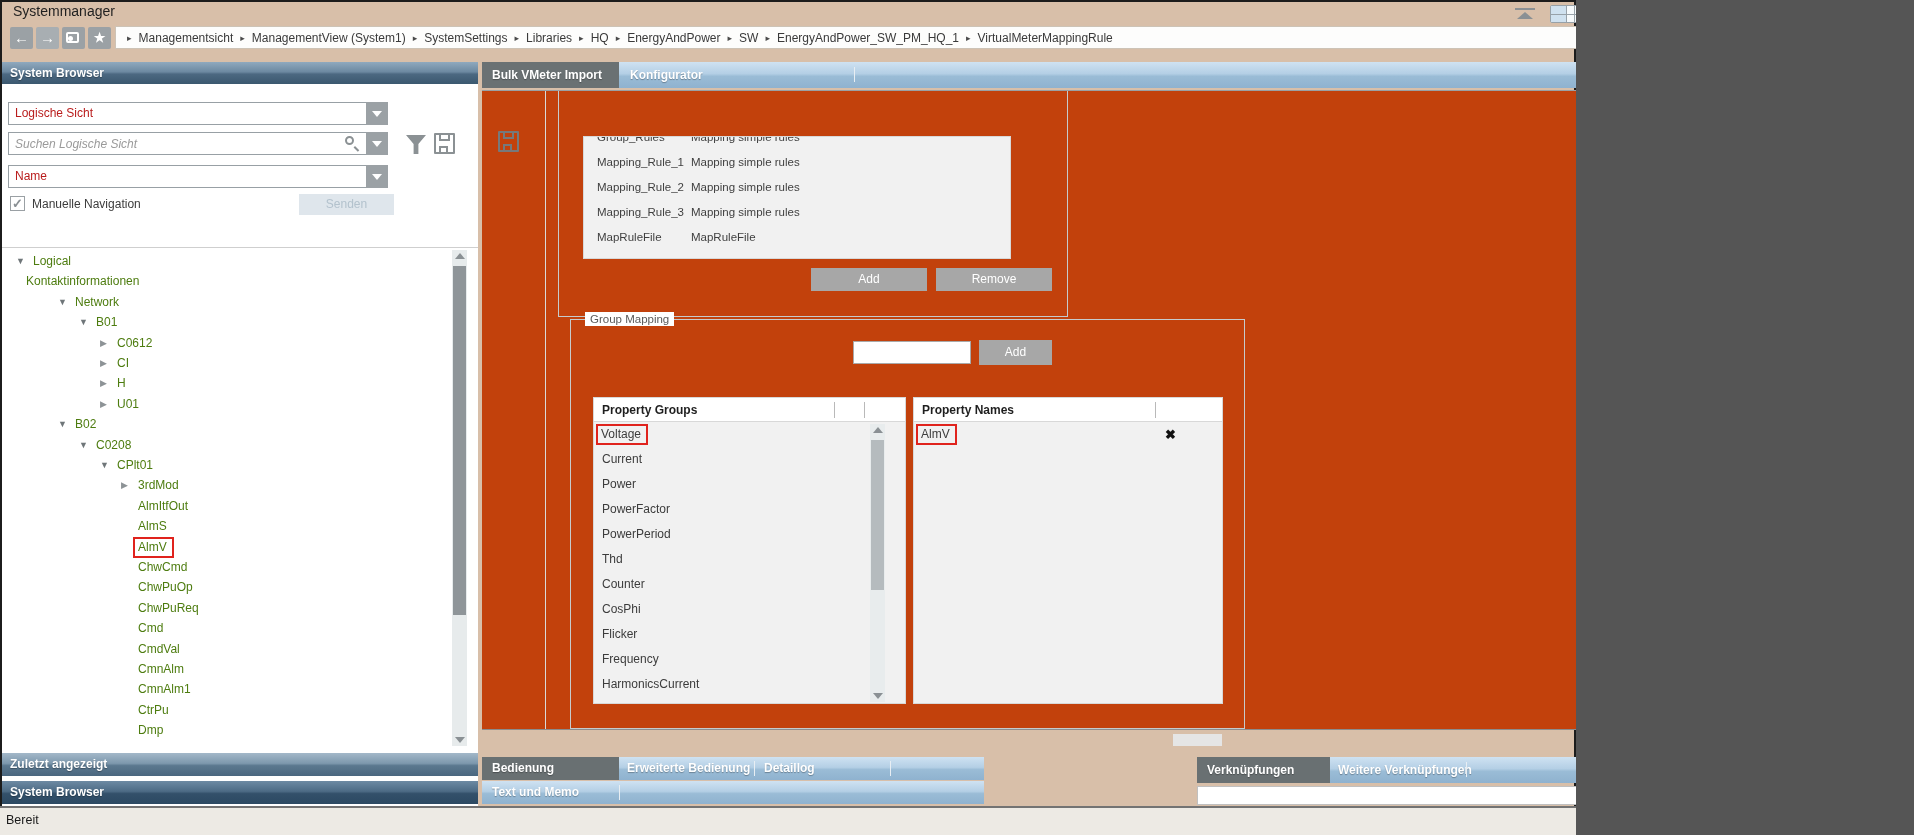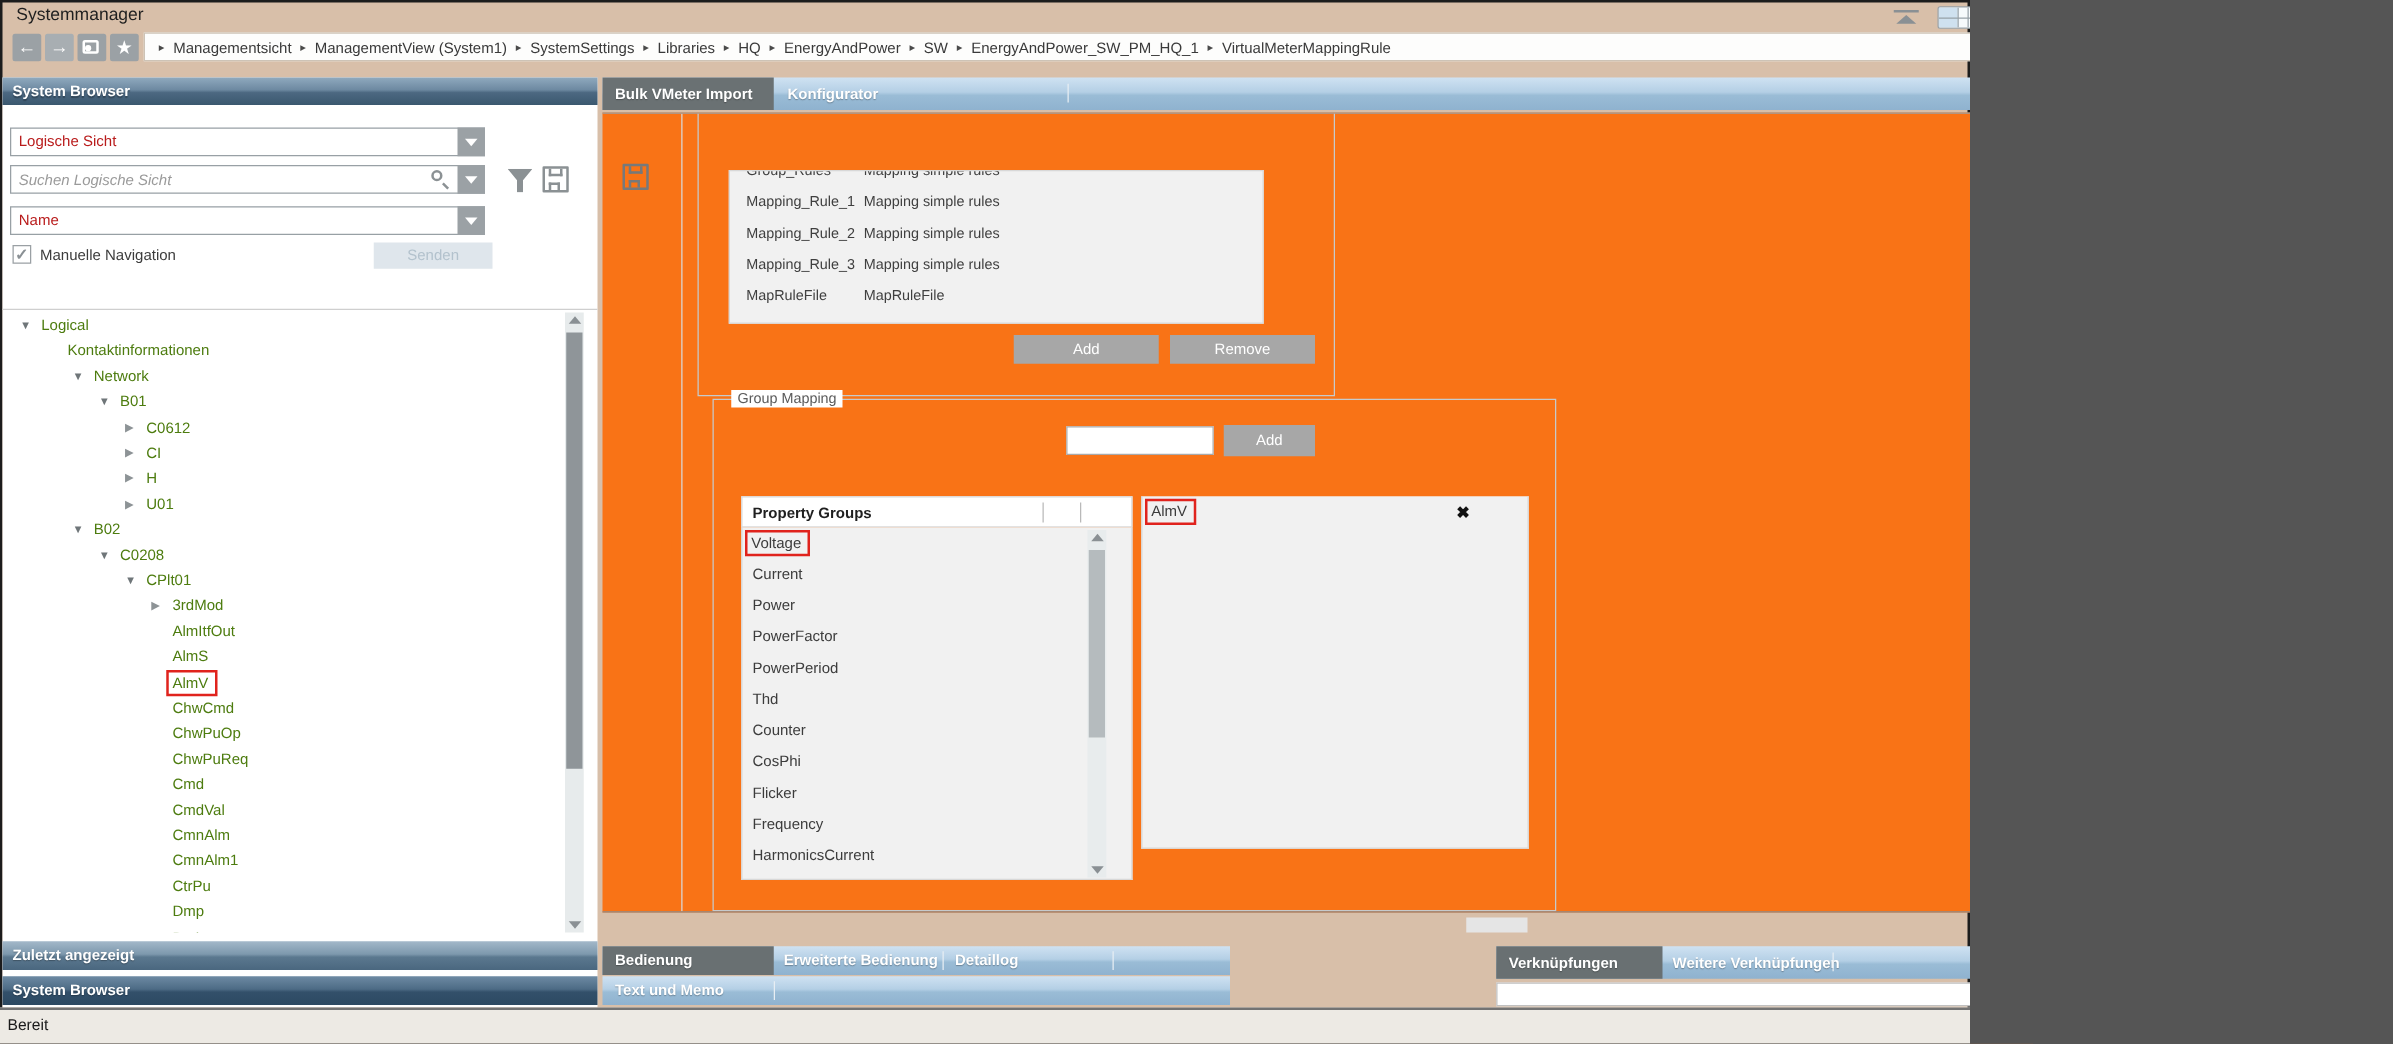--- a/index.html
+++ b/index.html
@@ -76,21 +76,21 @@
   .tree-thumb{position:absolute;left:1px;top:16px;width:13px;height:349px;background:#8f9599;}
   .sb-bar{left:0;width:476px;height:23px;line-height:23px;padding-left:8px;}
 
   
   .main{left:482px;top:62px;width:1416px;height:744px;}
   .tabbar{left:0;top:0;width:1241px;height:26px;}
   .mtab{position:absolute;top:0;height:26px;line-height:26px;padding-left:10px;cursor:default;}
   .mtab.active{background:#6a7173;}
   .vdiv{position:absolute;top:5px;width:1px;height:15px;background:#e8eef3;}
   .config-btn{left:1251px;top:2px;width:159px;height:25px;background:#d8bfa9;border:1px solid #4a4a4a;font-weight:bold;font-size:12.5px;color:#101010;text-align:center;line-height:23px;cursor:default;}
-  .content{left:0;top:28px;width:1416px;height:640px;background:#f97316;border-top:1px solid #9aa0a4;border-bottom:1px solid #8c8c8c;overflow:hidden;}
+  .content{left:0;top:28px;width:1416px;height:640px;background:#c2410c;border-top:1px solid #9aa0a4;border-bottom:1px solid #8c8c8c;overflow:hidden;}
   .gutter-line{left:63px;top:0;width:1px;height:100%;background:#d9d9d9;}
   .save-main{left:16px;top:40px;}
   .box{border:1px solid #c6cacc;}
   .rules-box{left:76px;top:-18px;width:510px;height:244px;}
   .rules-table{left:100px;top:44px;width:428px;height:123px;background:#f1f1f1;border:1px solid #d8d8d8;overflow:hidden;}
   .trows{position:absolute;left:0;top:-12px;width:100%;}
   .trow{position:relative;height:25px;line-height:25px;font-size:11.5px;color:#3f3f3f;}
   .trow .tn{position:absolute;left:13px;}
   .trow .td{position:absolute;left:107px;}
   .gbtn{background:#a7a7a7;color:#fff;font-size:12px;text-align:center;line-height:23px;cursor:default;}
@@ -224,21 +224,21 @@
       </div>
     <div class="abs combo" style="top:103px">
       <span>Name</span><span class="dd"></span>
     </div>
     <div class="abs checkbox">✓</div>
     <div class="abs manual-lbl">Manuelle Navigation</div>
     <div class="abs senden">Senden</div>
     <div class="abs sb-sep"></div>
     <div class="abs tree">
         <div class="tree-row" style="top:0.0px;padding-left:14px"><span class="tw open">▼</span><span class="tl">Logical</span></div>
-        <div class="tree-row" style="top:20.4px;padding-left:52px"><span class="tl">Kontaktinformationen</span></div>
+        <div class="tree-row" style="top:20.4px;padding-left:24px"><span class="tl">Kontaktinformationen</span></div>
         <div class="tree-row" style="top:40.8px;padding-left:56px"><span class="tw open">▼</span><span class="tl">Network</span></div>
         <div class="tree-row" style="top:61.2px;padding-left:77px"><span class="tw open">▼</span><span class="tl">B01</span></div>
         <div class="tree-row" style="top:81.6px;padding-left:98px"><span class="tw closed">▶</span><span class="tl">C0612</span></div>
         <div class="tree-row" style="top:102.0px;padding-left:98px"><span class="tw closed">▶</span><span class="tl">CI</span></div>
         <div class="tree-row" style="top:122.4px;padding-left:98px"><span class="tw closed">▶</span><span class="tl">H</span></div>
         <div class="tree-row" style="top:142.8px;padding-left:98px"><span class="tw closed">▶</span><span class="tl">U01</span></div>
         <div class="tree-row" style="top:163.2px;padding-left:56px"><span class="tw open">▼</span><span class="tl">B02</span></div>
         <div class="tree-row" style="top:183.6px;padding-left:77px"><span class="tw open">▼</span><span class="tl">C0208</span></div>
         <div class="tree-row" style="top:204.0px;padding-left:98px"><span class="tw open">▼</span><span class="tl">CPlt01</span></div>
         <div class="tree-row" style="top:224.4px;padding-left:119px"><span class="tw closed">▶</span><span class="tl">3rdMod</span></div>
@@ -334,20 +334,24 @@
               <div class="prow"><span class="">HarmonicsCurrent</span></div>
             <div class="pg-scroll">
               <span class="sc-arrow sc-up"></span>
               <span class="pg-thumb"></span>
               <span class="sc-arrow sc-down"></span>
             </div>
           </div>
         </div>
 
         <div class="plist" style="left:342px;width:310px">
+          <div class="pl-header">
+            <span>Property Names</span>
+            <span class="tick" style="left:241px"></span>
+          </div>
           <div class="pl-body">
               <div class="prow"><span class="rbox">AlmV</span><span class="pn-x">✖</span></div>
             </div>
         </div>
       </div>
 
       <div class="abs csep"></div>
       <div class="abs pin-stem"></div>
       <div class="abs pin-head"></div>
       <div class="abs m-up"></div>

